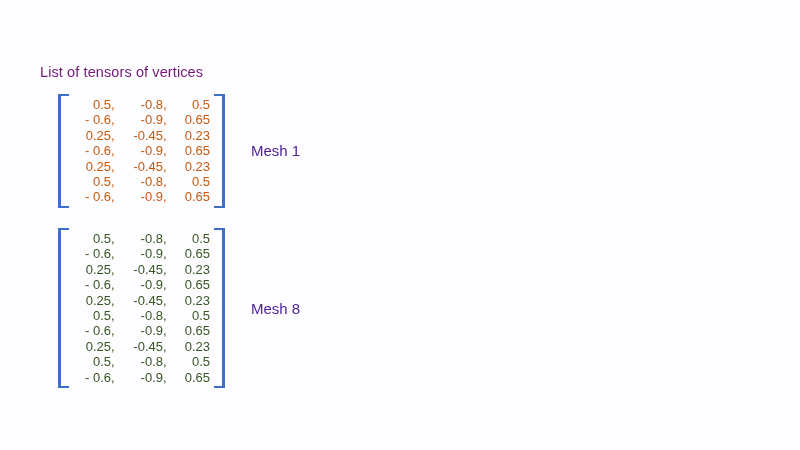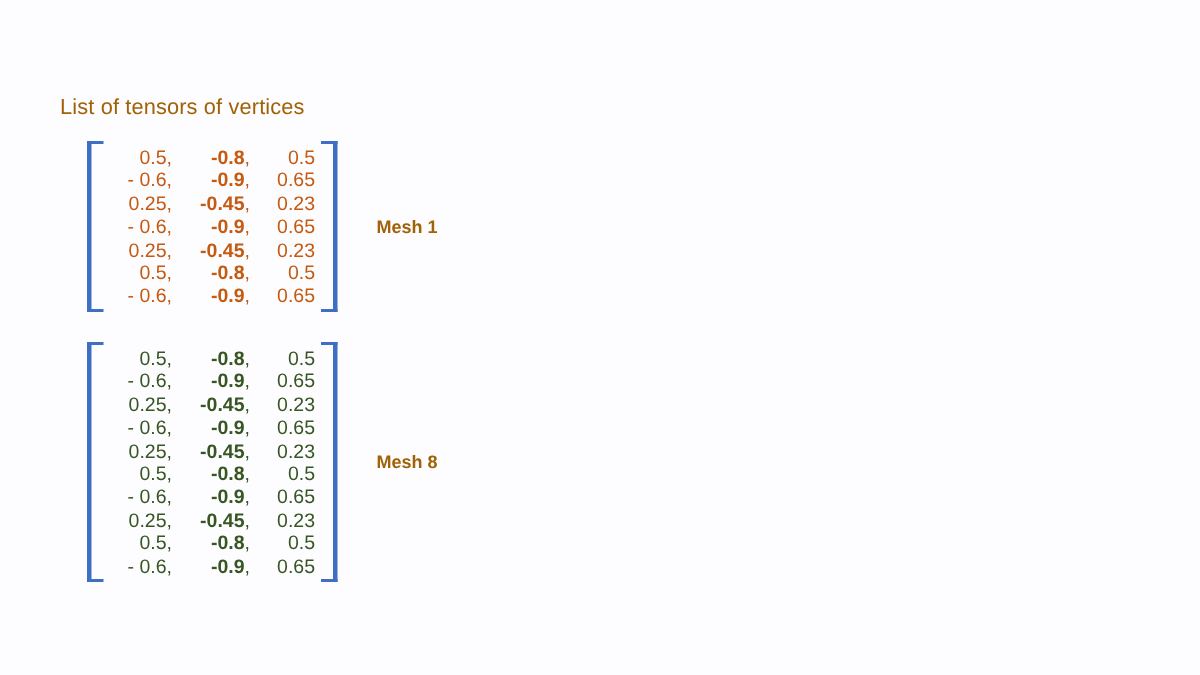--- a/index.html
+++ b/index.html
@@ -18,21 +18,21 @@
   .canvas {
     position: absolute;
     inset: 0;
   }
 
   .page-title {
     position: absolute;
     left: 40px;
     top: 64px;
     font-size: 14.5px;
-    color: #a16207;
+    color: #701a75;
     letter-spacing: 0.1px;
     white-space: nowrap;
   }
 
   
   .matrix-block {
     position: absolute;
     display: flex;
     align-items: center;
   }
@@ -67,32 +67,32 @@
     font-size: 13px;
     line-height: 15.4px;
     white-space: pre;
   }
 
   .cell {
     text-align: right;
     font-variant-numeric: tabular-nums;
   }
   .cell.c0 { width: 38px; }
-  .cell.c1 { width: 45px; font-weight: bold; }
+  .cell.c1 { width: 45px; }
   .cell.c2 { width: 40px; }
 
   .sep {
     width: 7px;
     text-align: left;
   }
 
   .mesh-label {
-    font-size: 12px;
-    font-weight: bold;
-    color: #a16207;
+    font-size: 15px;
+    font-weight: normal;
+    color: #4c1d95;
     margin-left: 26px;
     white-space: nowrap;
   }
 
   
   .tint-orange .row { color: #c55a11; }
   .tint-green  .row { color: #375623; }
 </style>
 </head>
 <body>

